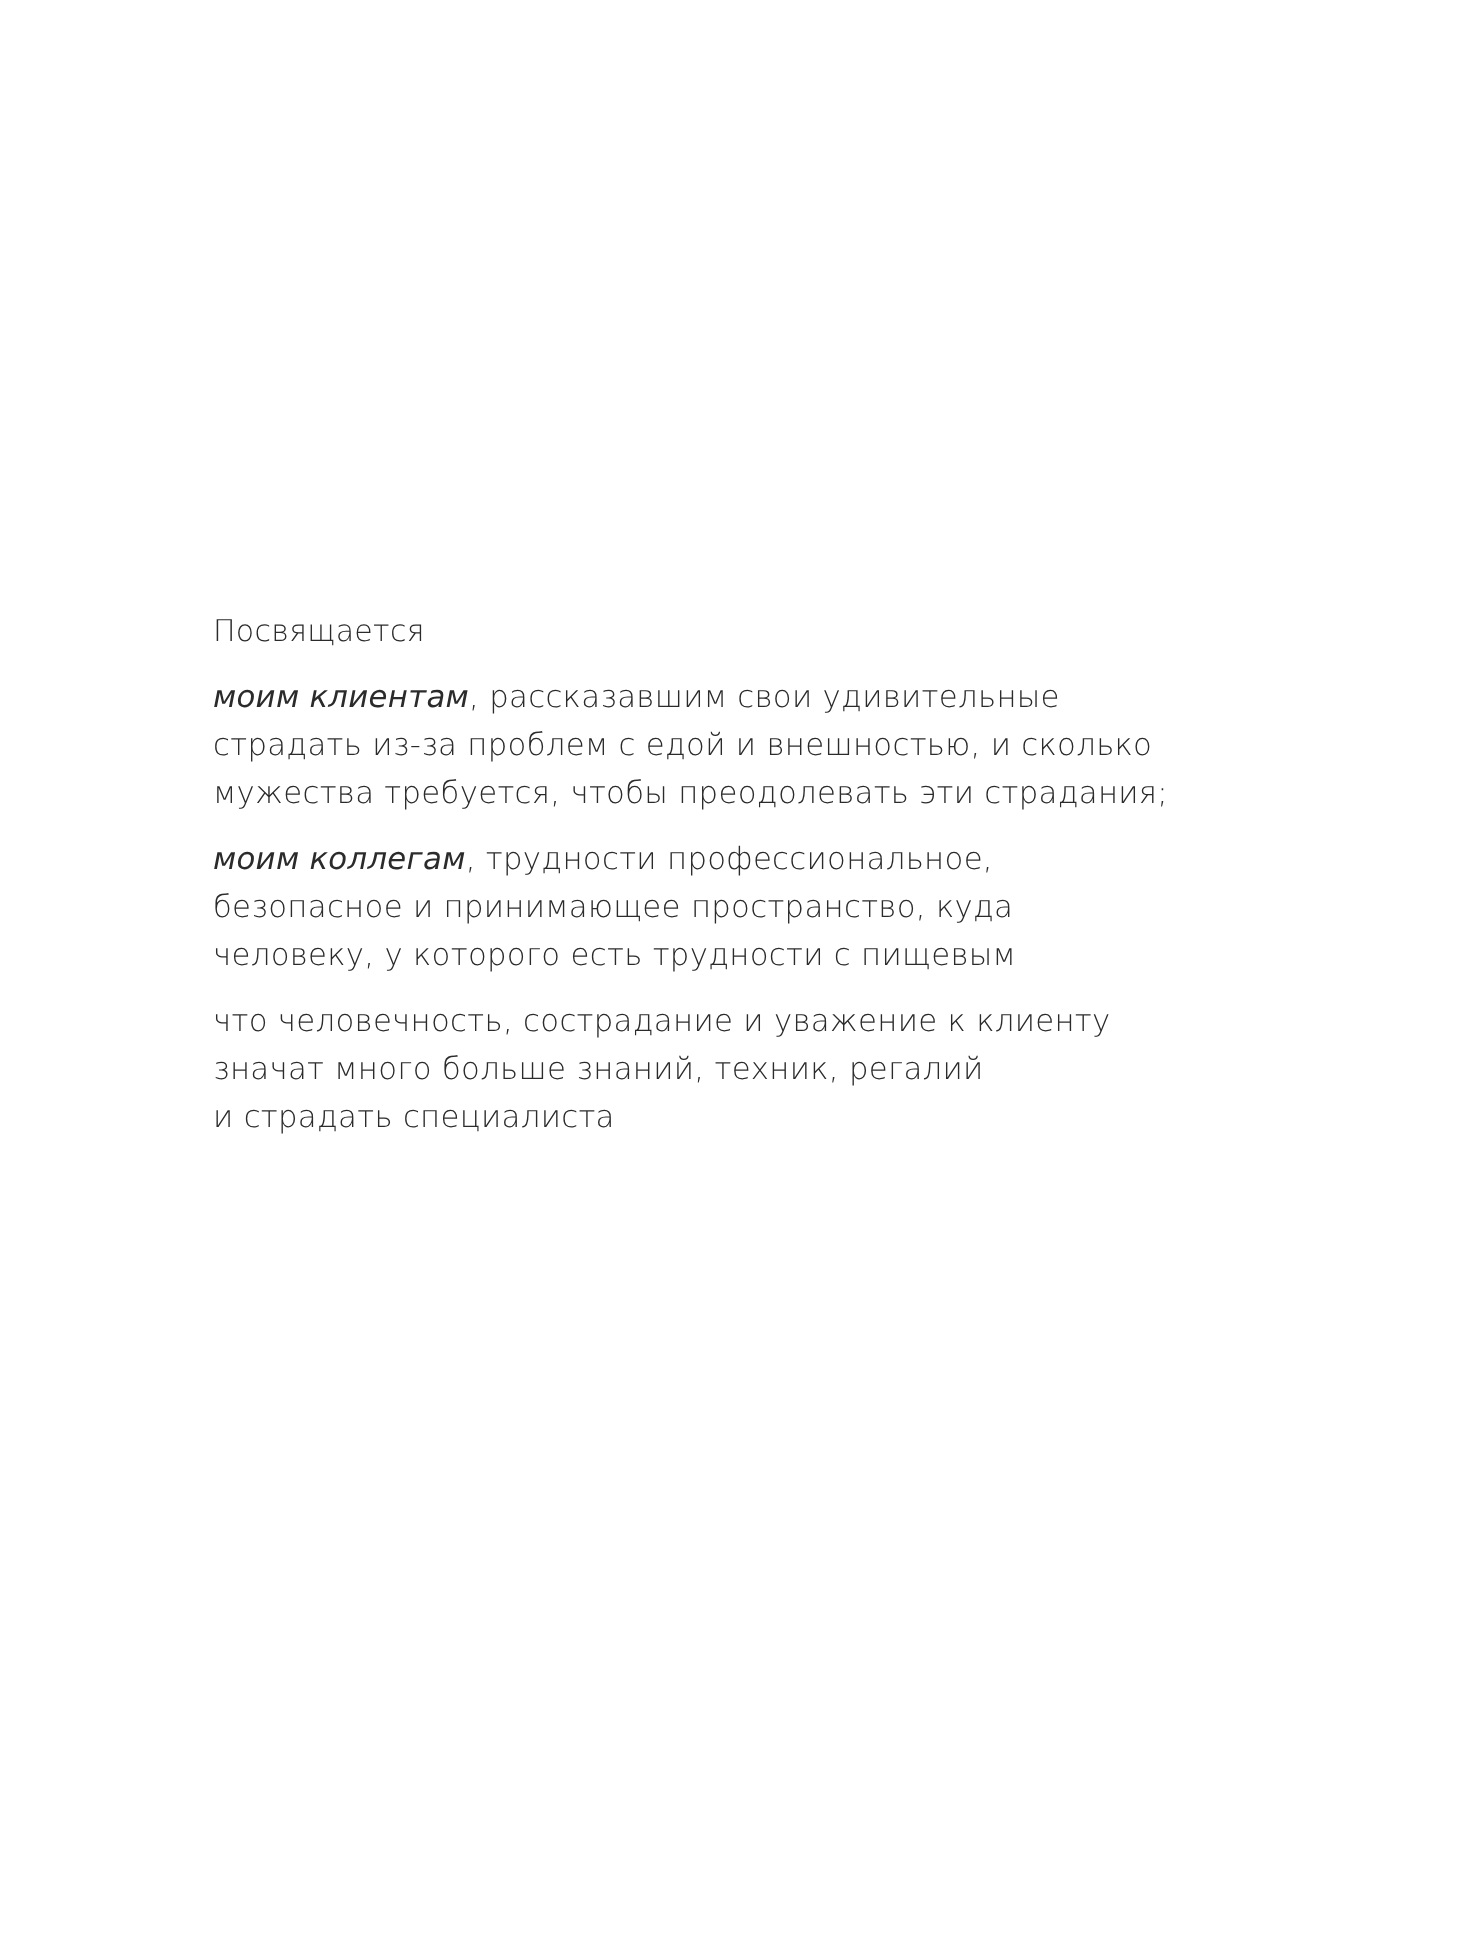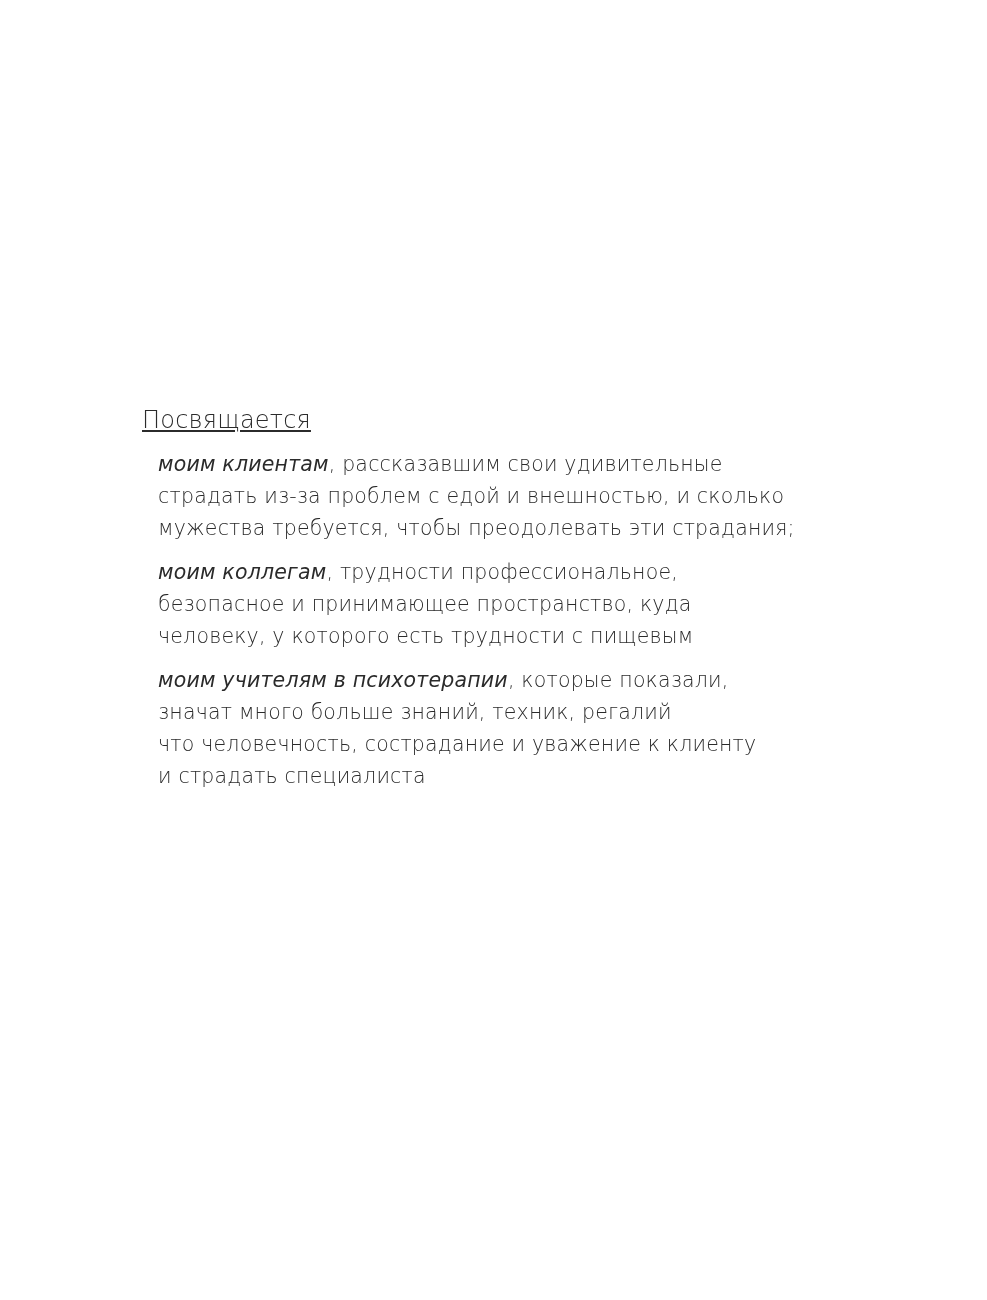--- a/index.html
+++ b/index.html
@@ -15,38 +15,36 @@
       font-family: "DejaVu Sans", sans-serif;
       color: #2b2b2b;
     }
     .page {
       position: absolute;
       left: 142px;
       top: 404px;
       width: 720px;
     }
     .heading {
-      font-size: 24px;
+      font-size: 20px;
       line-height: 32px;
       font-weight: 300;
       letter-spacing: 0.2px;
       margin: 0 0 12px 0;
-      text-decoration: underline;
     }
     .para {
       margin: 0 0 12px 0;
     }
     .line {
       display: block;
       font-size: 20.5px;
       line-height: 32px;
       letter-spacing: 0.2px;
       white-space: nowrap;
       font-weight: 300;
-      margin-left: 16px;
     }
     .em {
       font-style: italic;
     }
   </style>
 </head>
 <body>
 
 <div class="page">
   <div class="heading">Посвящается</div>
@@ -57,18 +55,17 @@
     <span class="line">мужества требуется, чтобы преодолевать эти страдания;</span>
   </div>
 
   <div class="para">
     <span class="line"><span class="em">моим коллегам</span><span>, трудности профессиональное,</span></span>
     <span class="line">безопасное и принимающее пространство, куда</span>
     <span class="line">человеку, у которого есть трудности с пищевым</span>
   </div>
 
   <div class="para">
-    <span class="line"><span class="em">моим учителям в психотерапии</span><span>, которые показали,</span></span>
+    <span class="line">что человечность, сострадание и уважение к клиенту</span>
     <span class="line">значат много больше знаний, техник, регалий</span>
-    <span class="line">что человечность, сострадание и уважение к клиенту</span>
     <span class="line">и страдать специалиста</span>
   </div>
 </div>
 
 </body></html>

